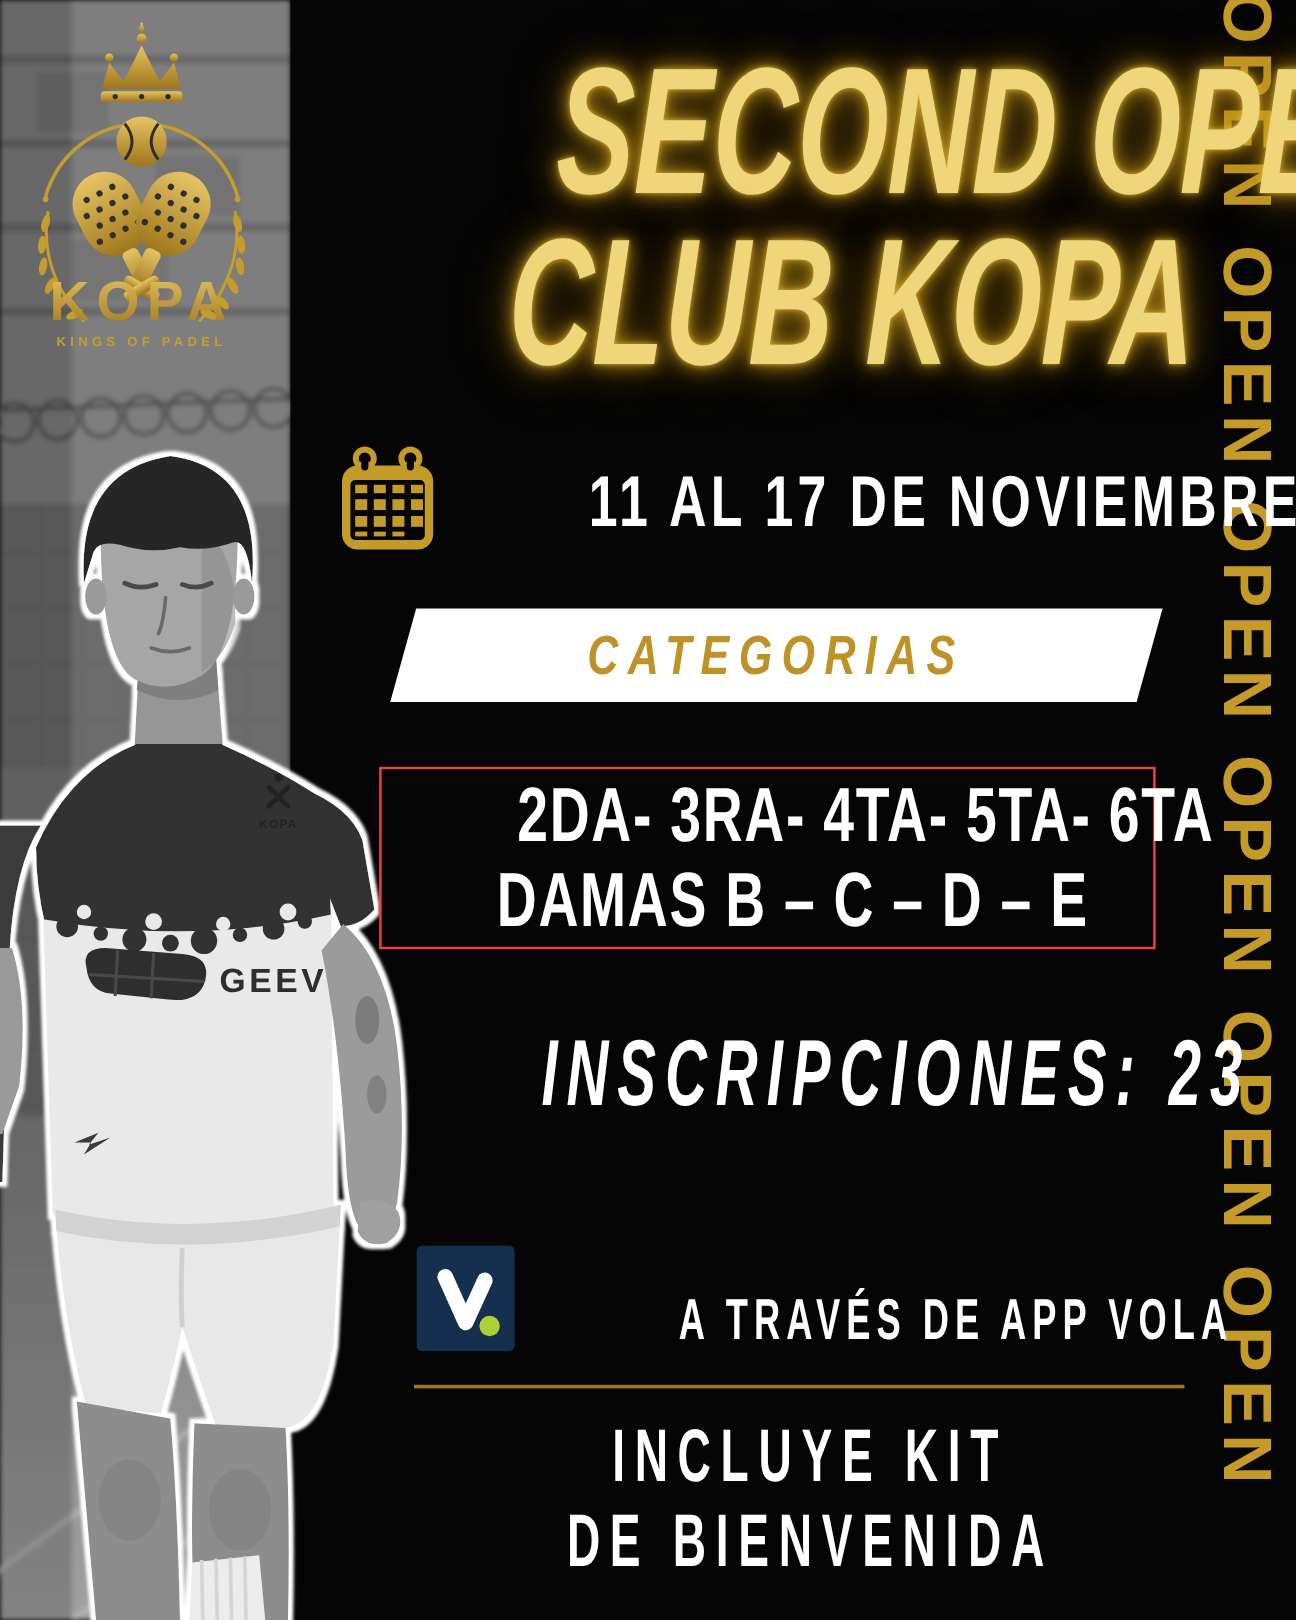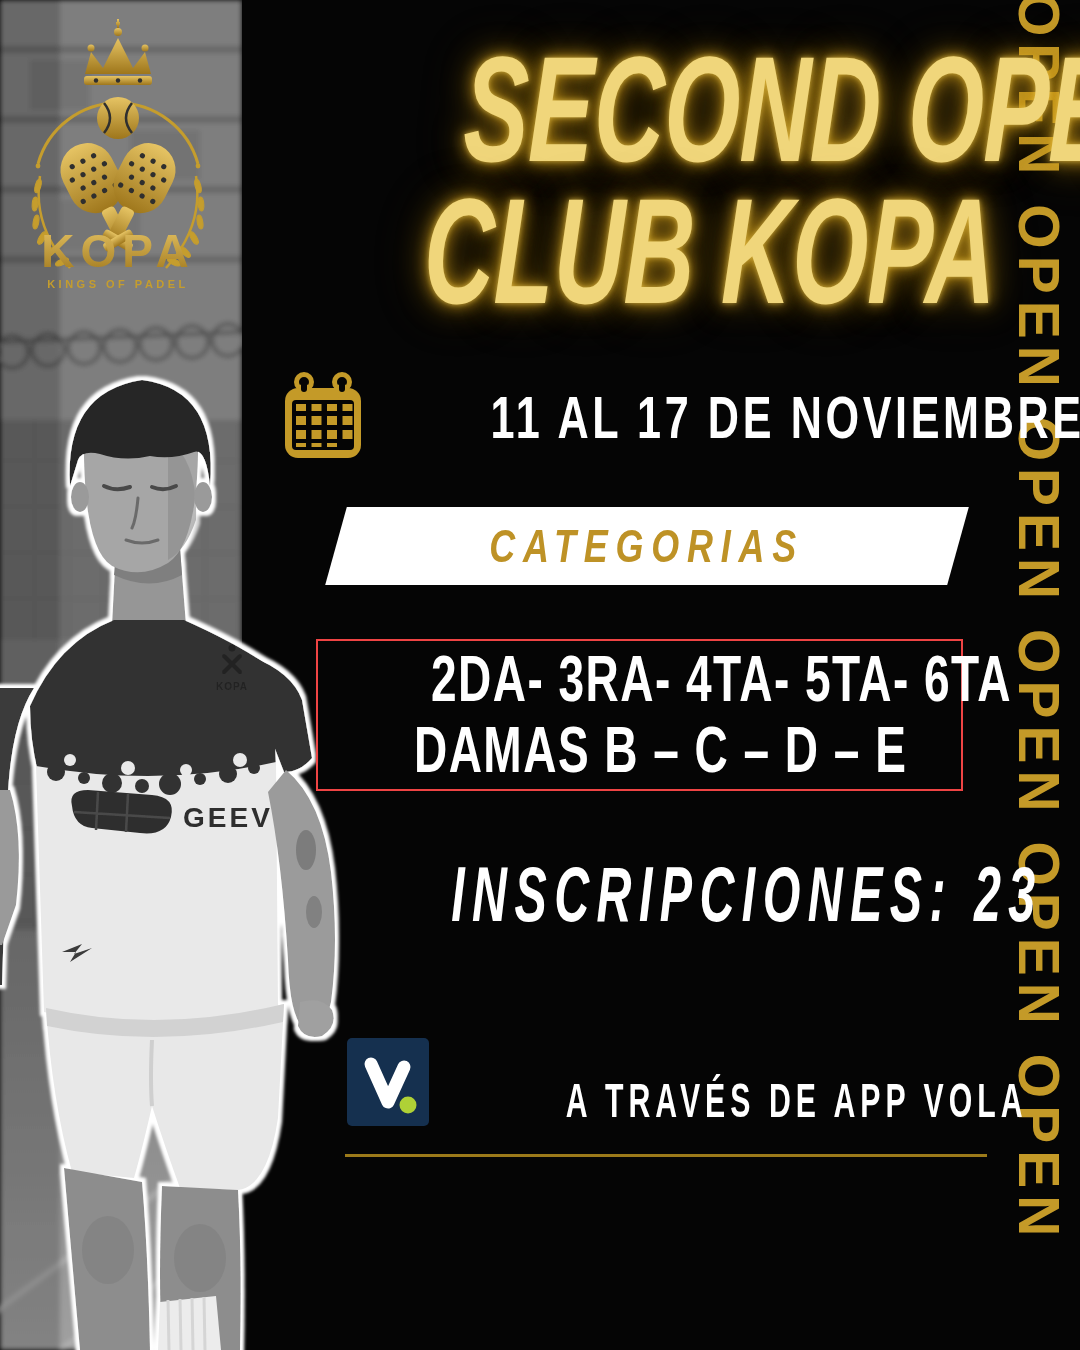--- a/index.html
+++ b/index.html
@@ -388,14 +388,18 @@
       <rect x="0" y="0" width="82" height="88" rx="5" fill="#15304F"></rect>
       <path d="M24,26 L41,64 L57,29" stroke="#ffffff" stroke-width="13" stroke-linecap="round" stroke-linejoin="round" fill="none"></path>
       <circle cx="61" cy="67" r="8.5" fill="#AFD136"></circle>
     </svg>
   </div>
   <div class="vola-text">
     <span class="sq">A TRAVÉS DE APP VOLA</span>
   </div>
 
   <div class="divider"></div>
+  <div class="kit">
+    <div class="line"><span class="sq">INCLUYE KIT</span></div>
+    <div class="line"><span class="sq">DE BIENVENIDA</span></div>
+  </div>
 
 </div>
 
 </body></html>

